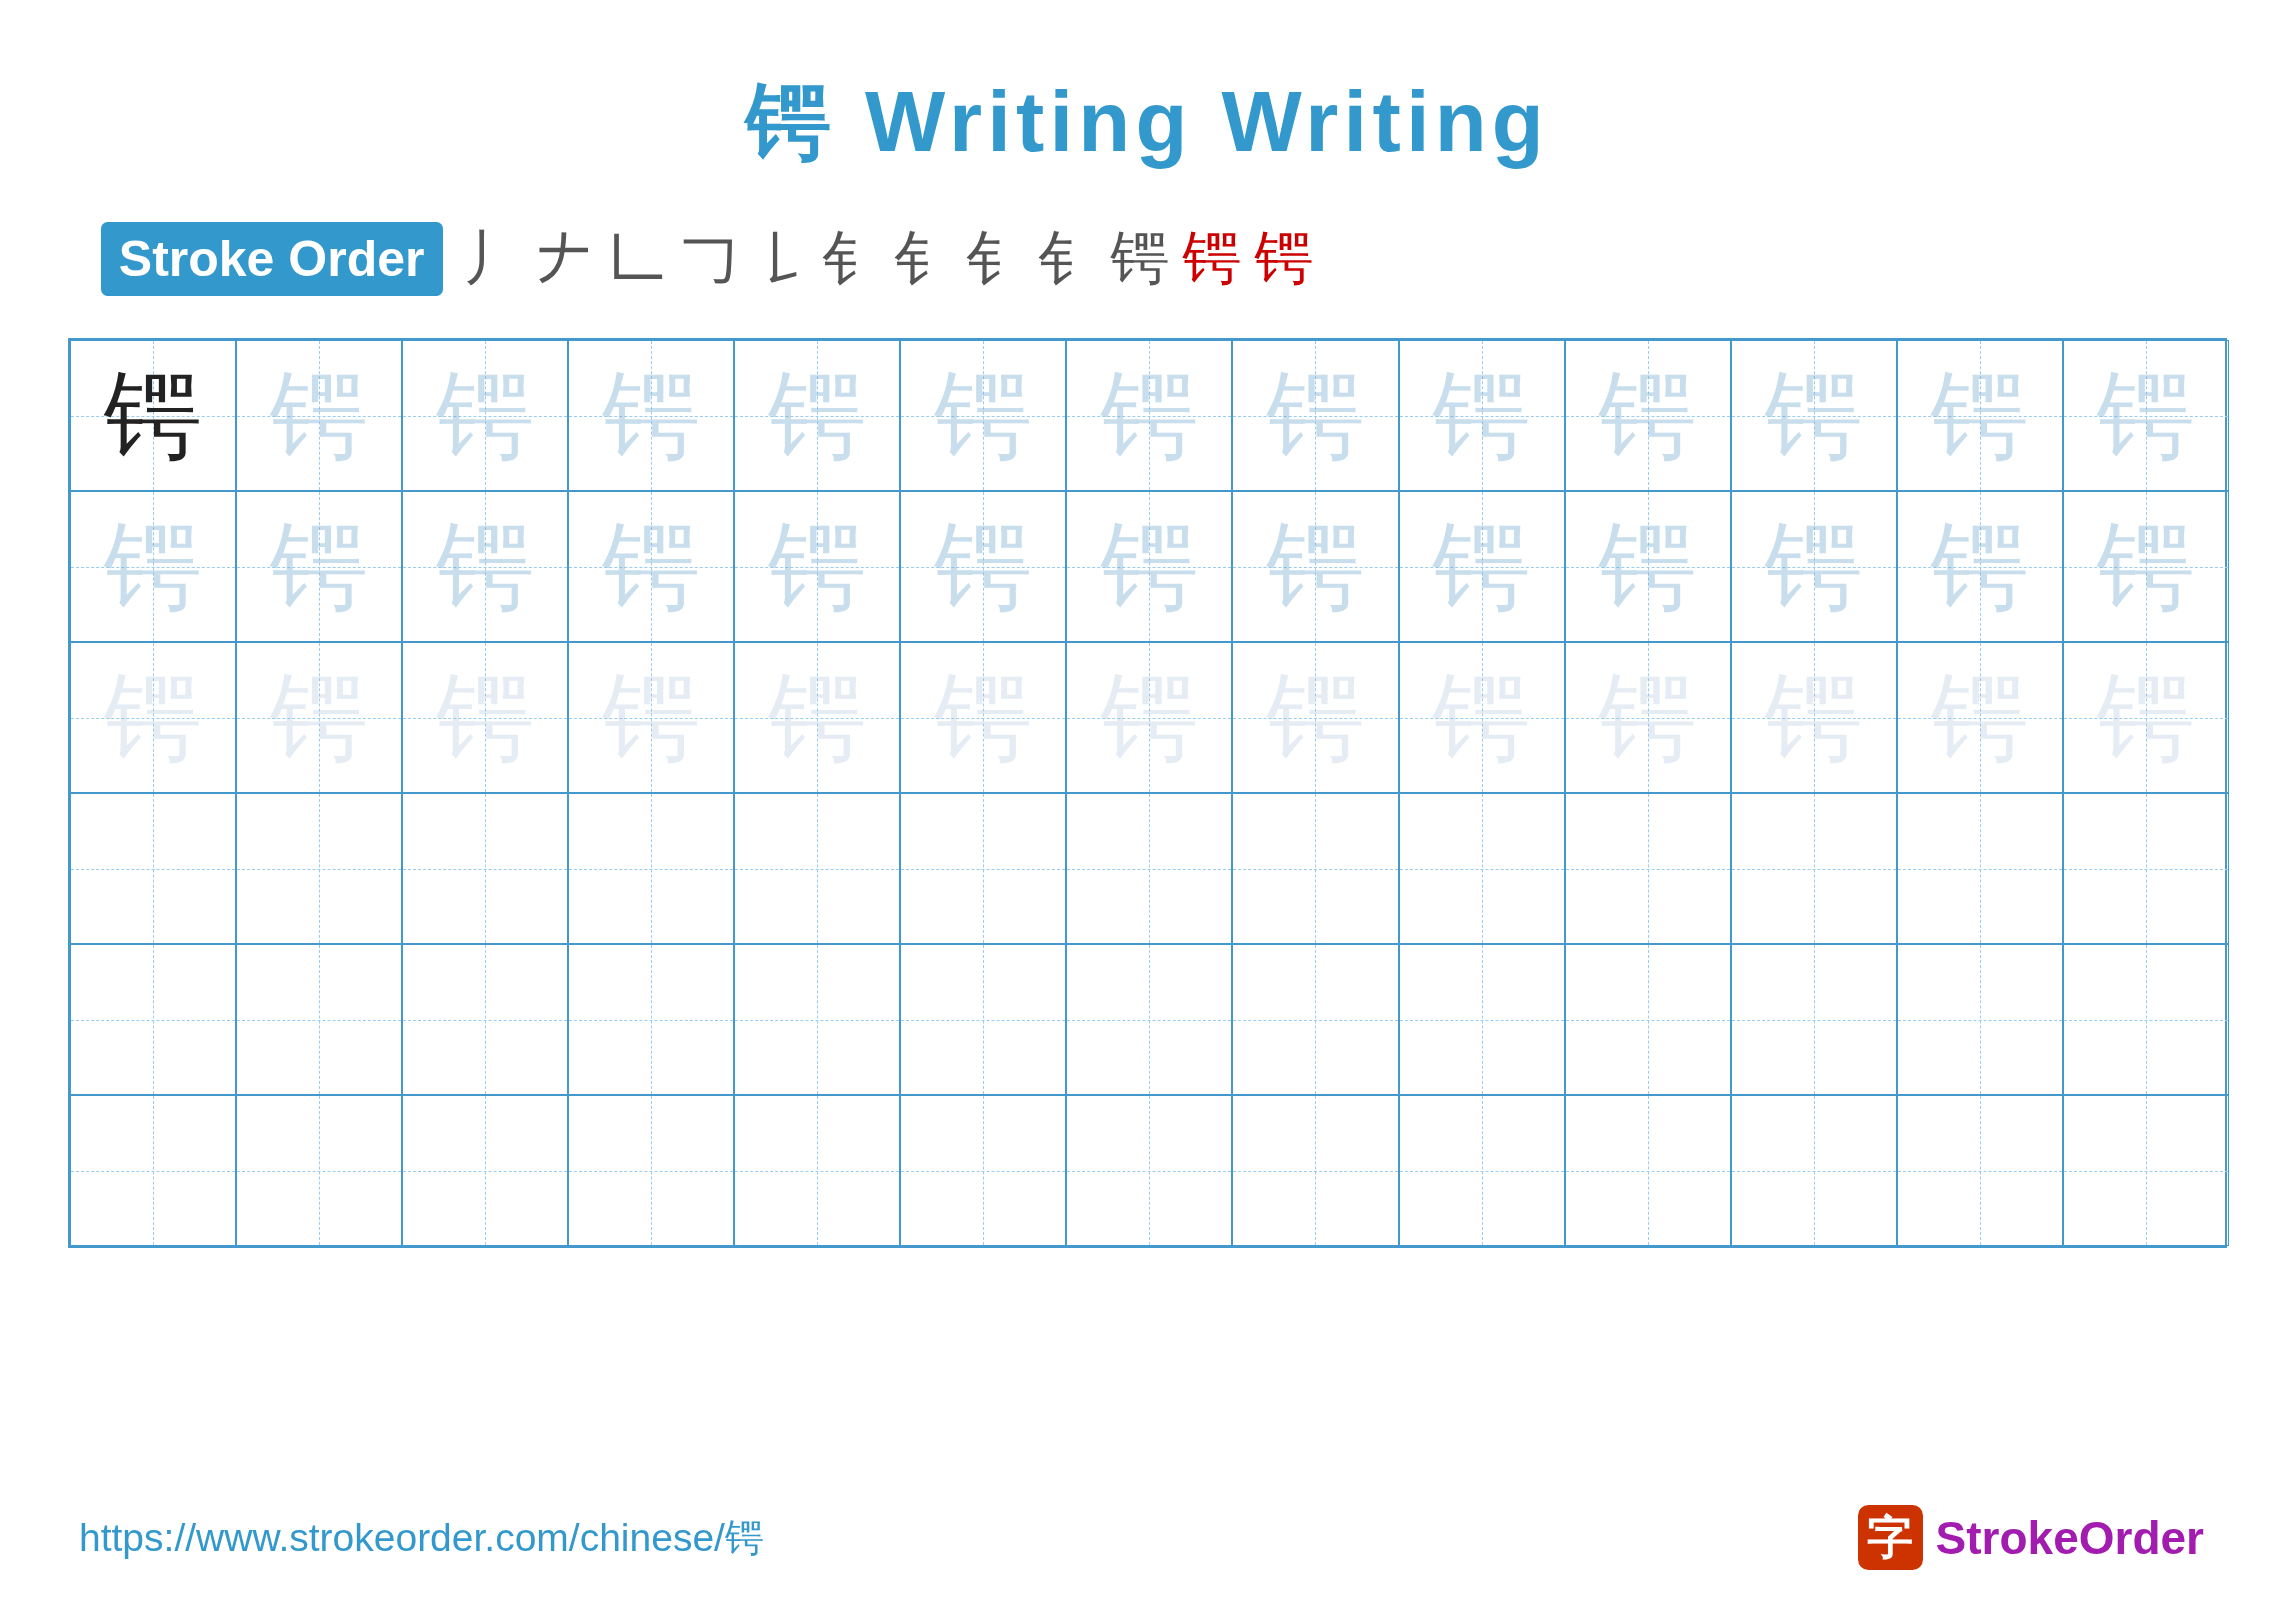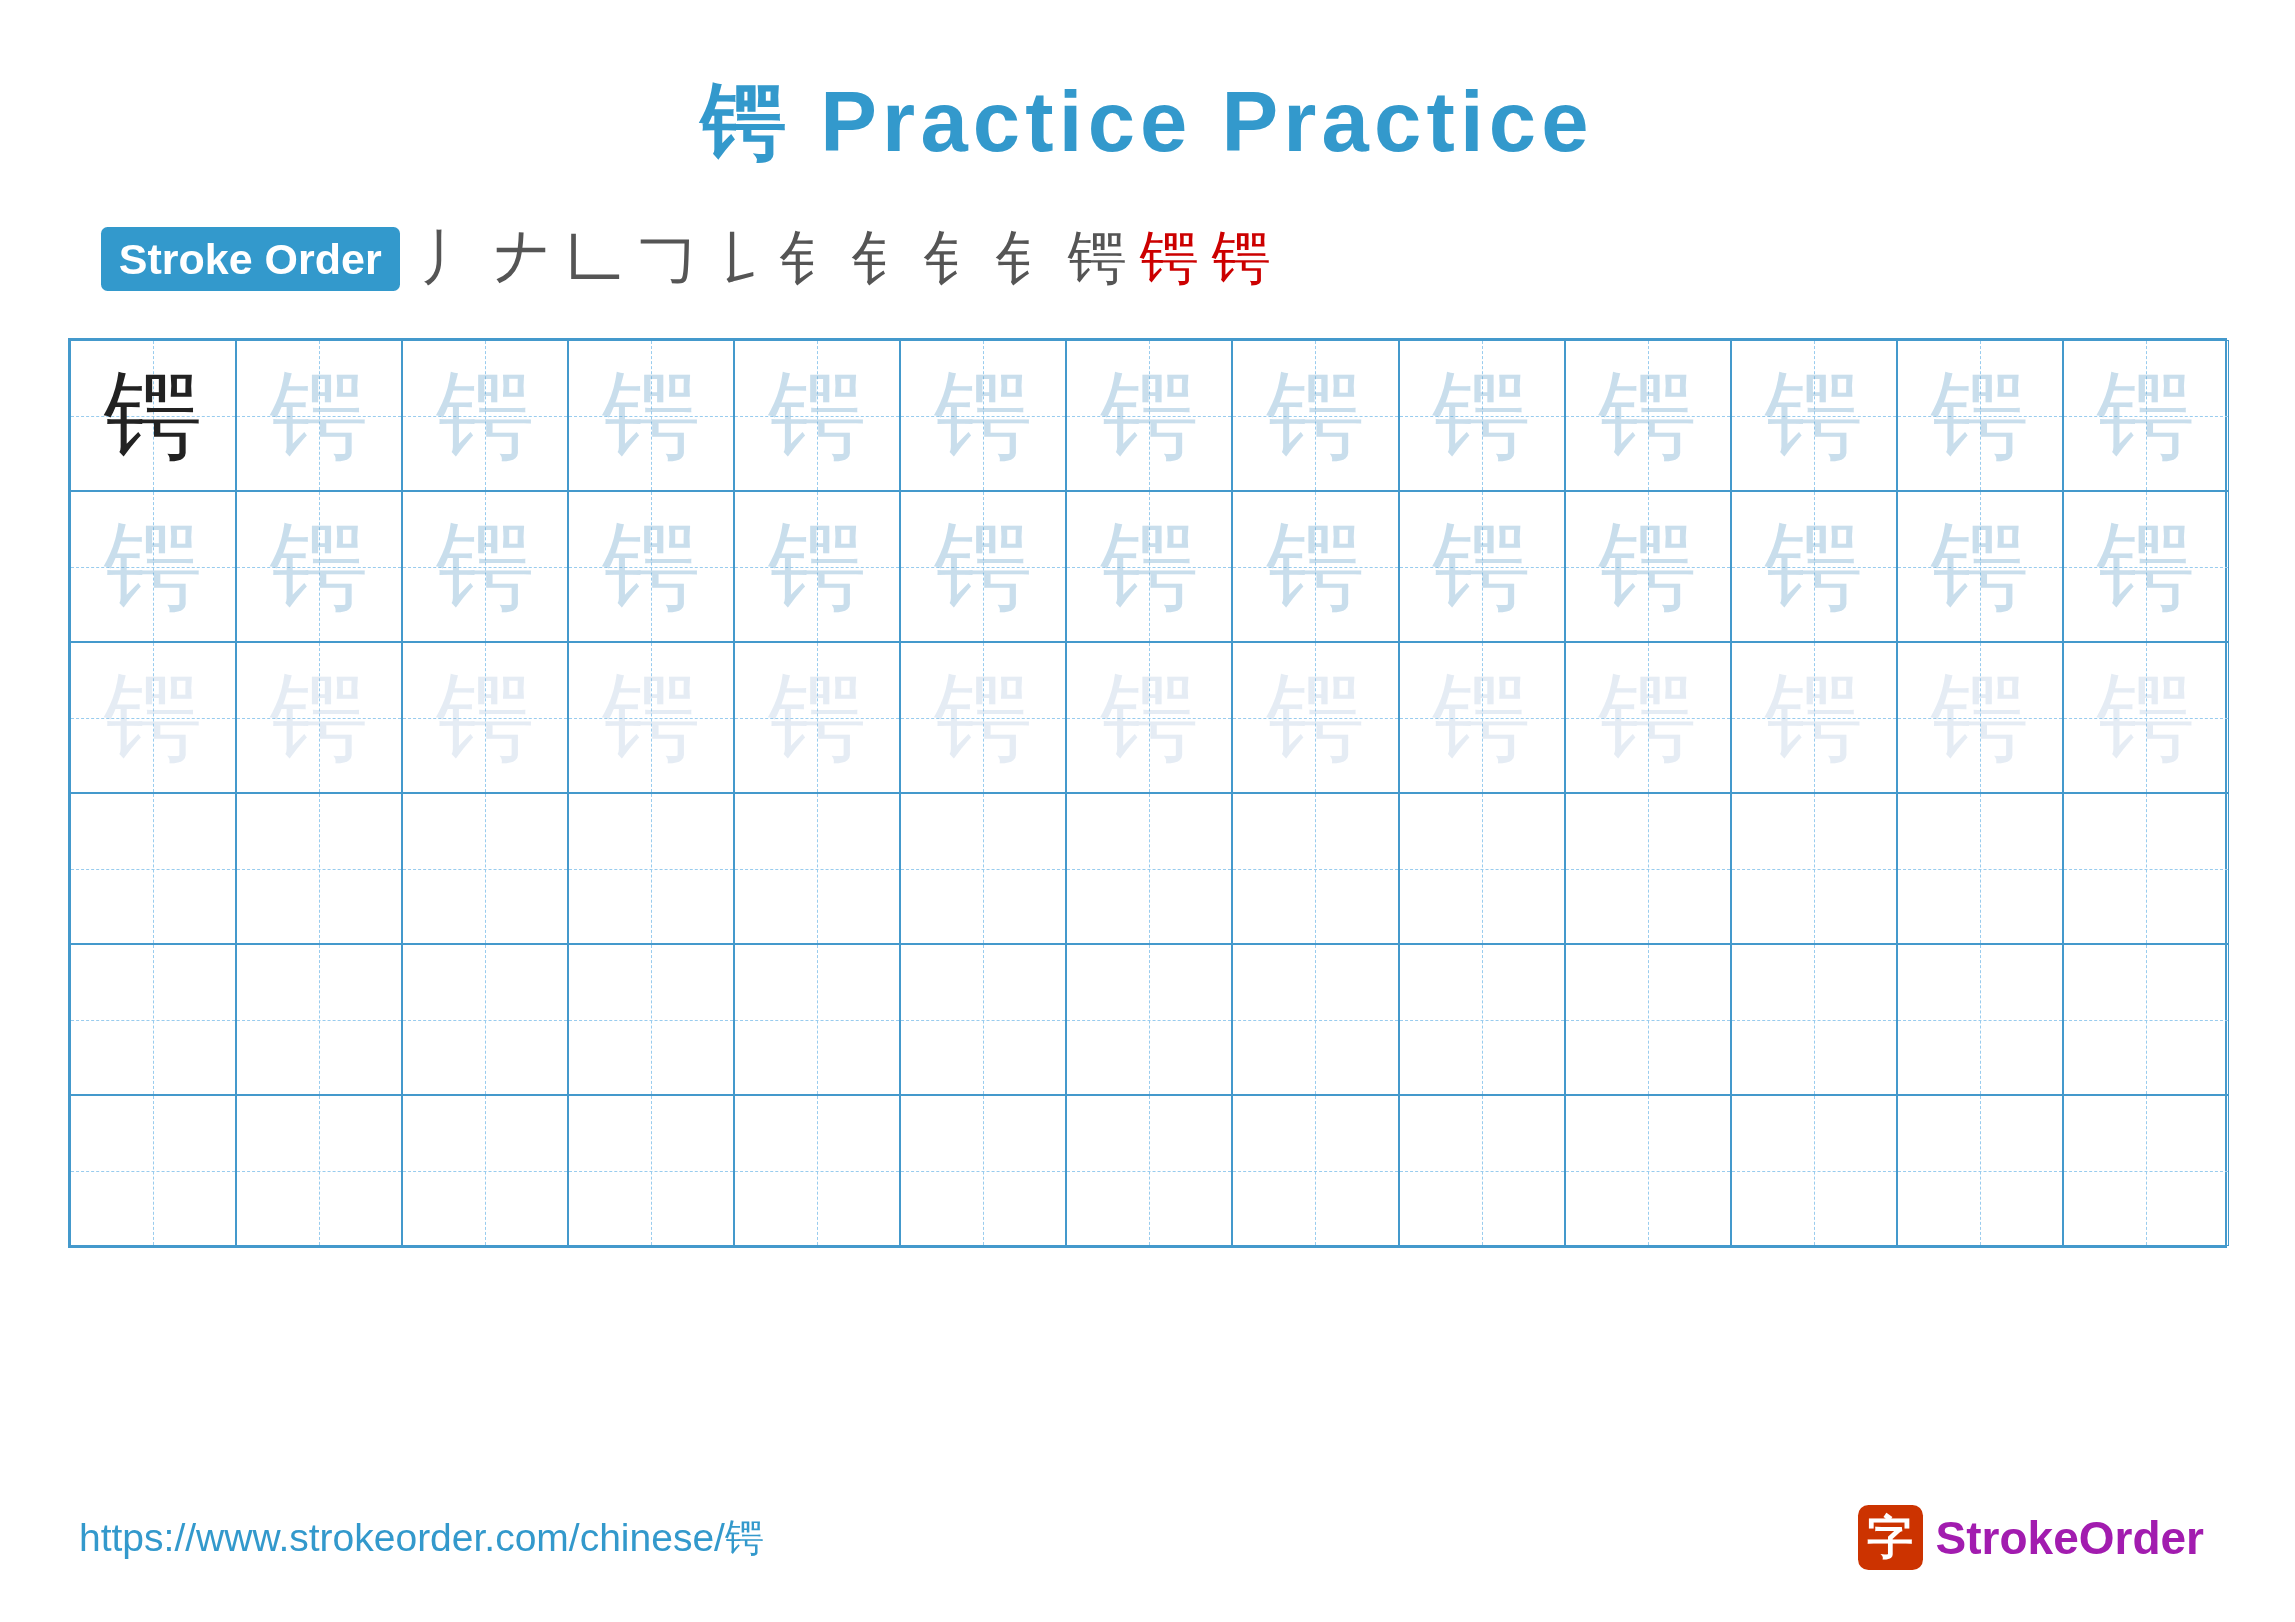--- a/index.html
+++ b/index.html
@@ -35,21 +35,21 @@
       align-items: center;
       margin-top: 39px;
       margin-bottom: 39px;
       width: 2094px;
       gap: 19.6px;
     }
 
     .stroke-order-badge {
       background: #3399cc;
       color: #fff;
-      font-size: 43px;
+      font-size: 50px;
       font-weight: bold;
       padding: 7.9px 18.3px;
       border-radius: 6.5px;
       white-space: nowrap;
       flex-shrink: 0;
     }
 
     .stroke-steps {
       display: flex;
       align-items: center;
@@ -173,21 +173,21 @@
       font-size: 46px;
       font-weight: bold;
       color: #a21caf;
     }
   </style>
 </head>
 <body>
 
 <div class="page">
 
-  <div class="title">锷 Practice Practice</div>
+  <div class="title">锷 Writing Writing</div>
 
   <div class="stroke-order-row">
     <div class="stroke-order-badge">Stroke Order</div>
     <div class="stroke-steps">
 
       <span class="stroke-char">丿</span>
       <span class="stroke-char">𠂇</span>
       <span class="stroke-char">𠃊</span>
       <span class="stroke-char">𠃌</span>
       <span class="stroke-char">𠄌</span>

